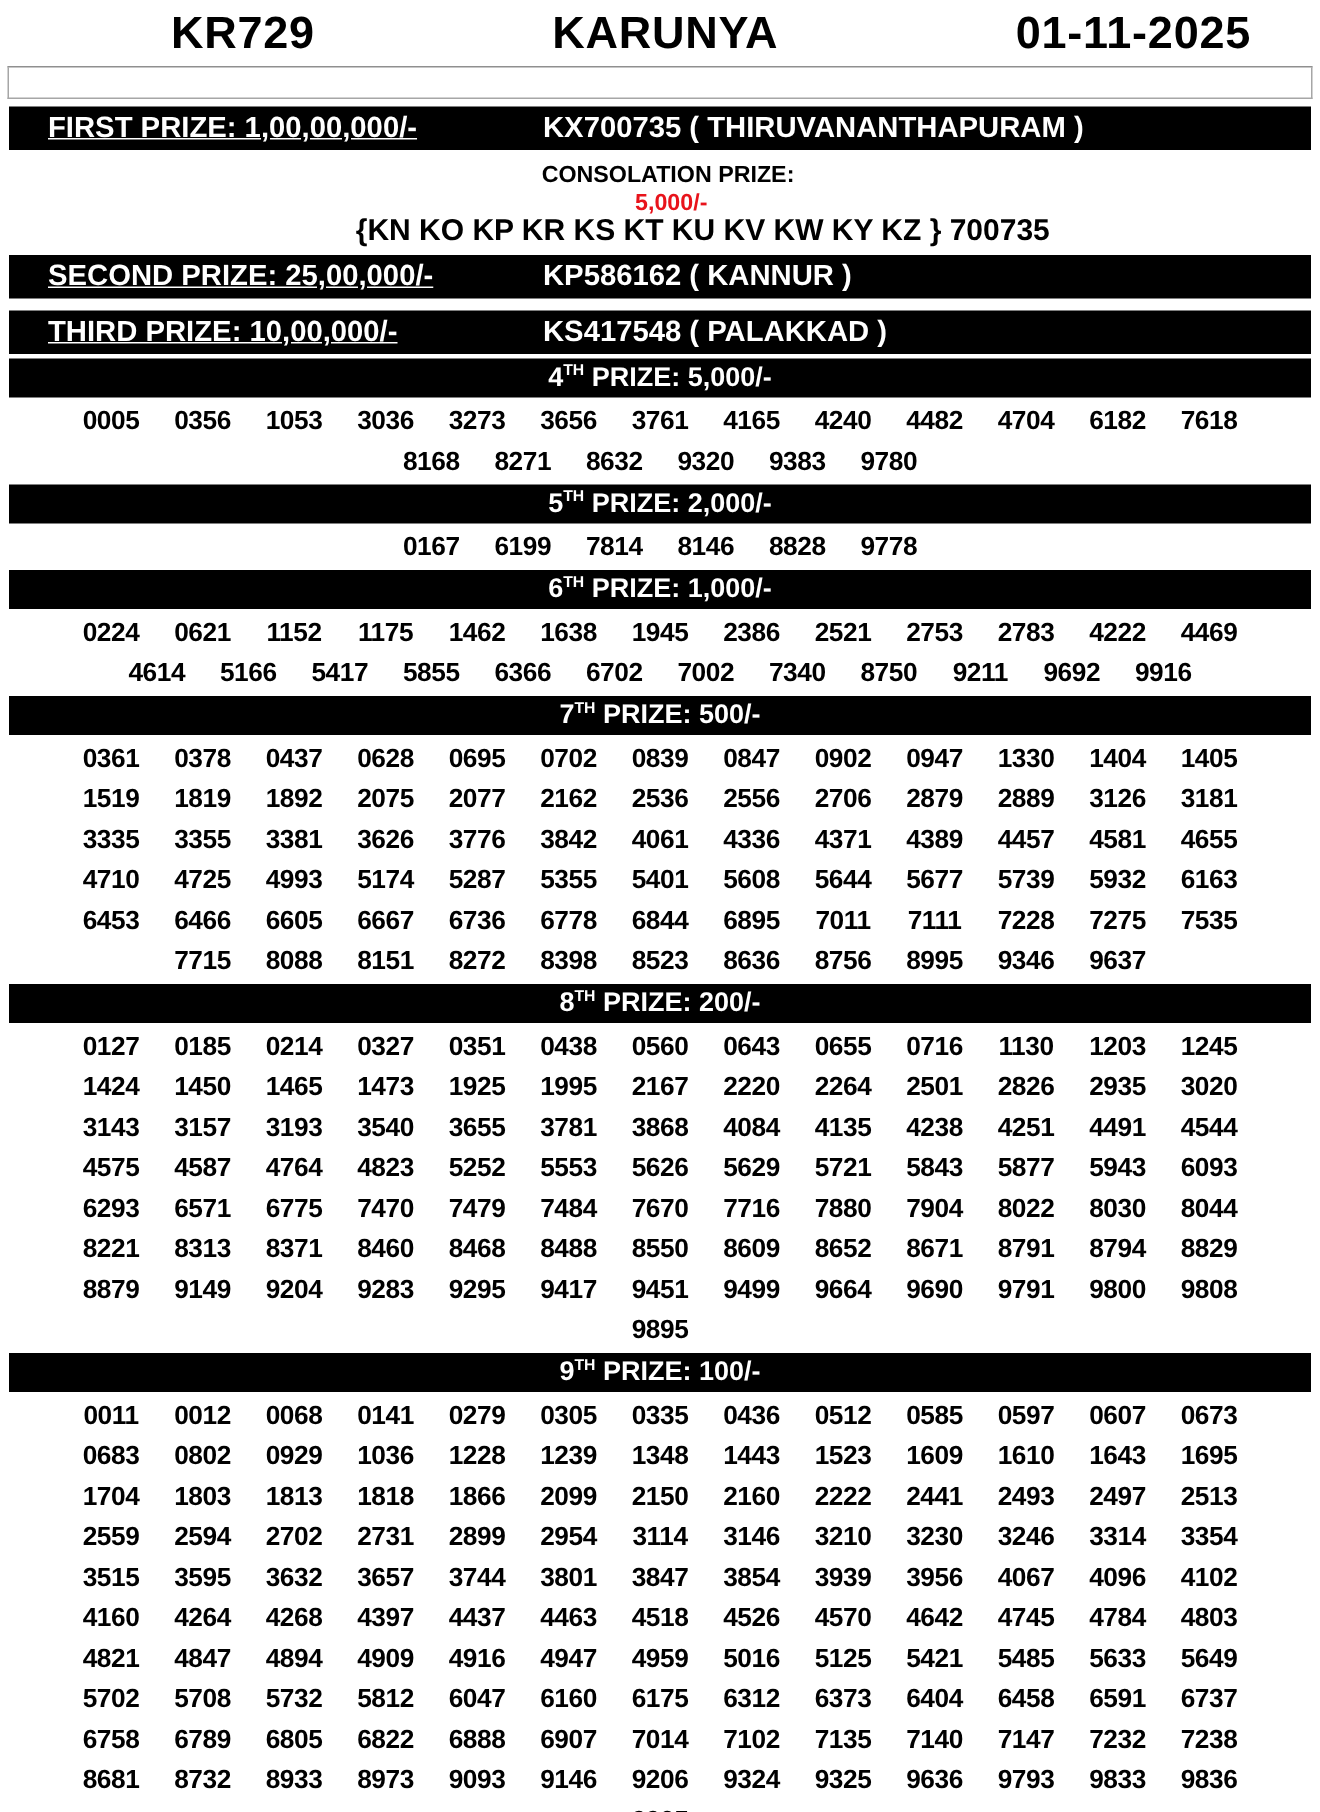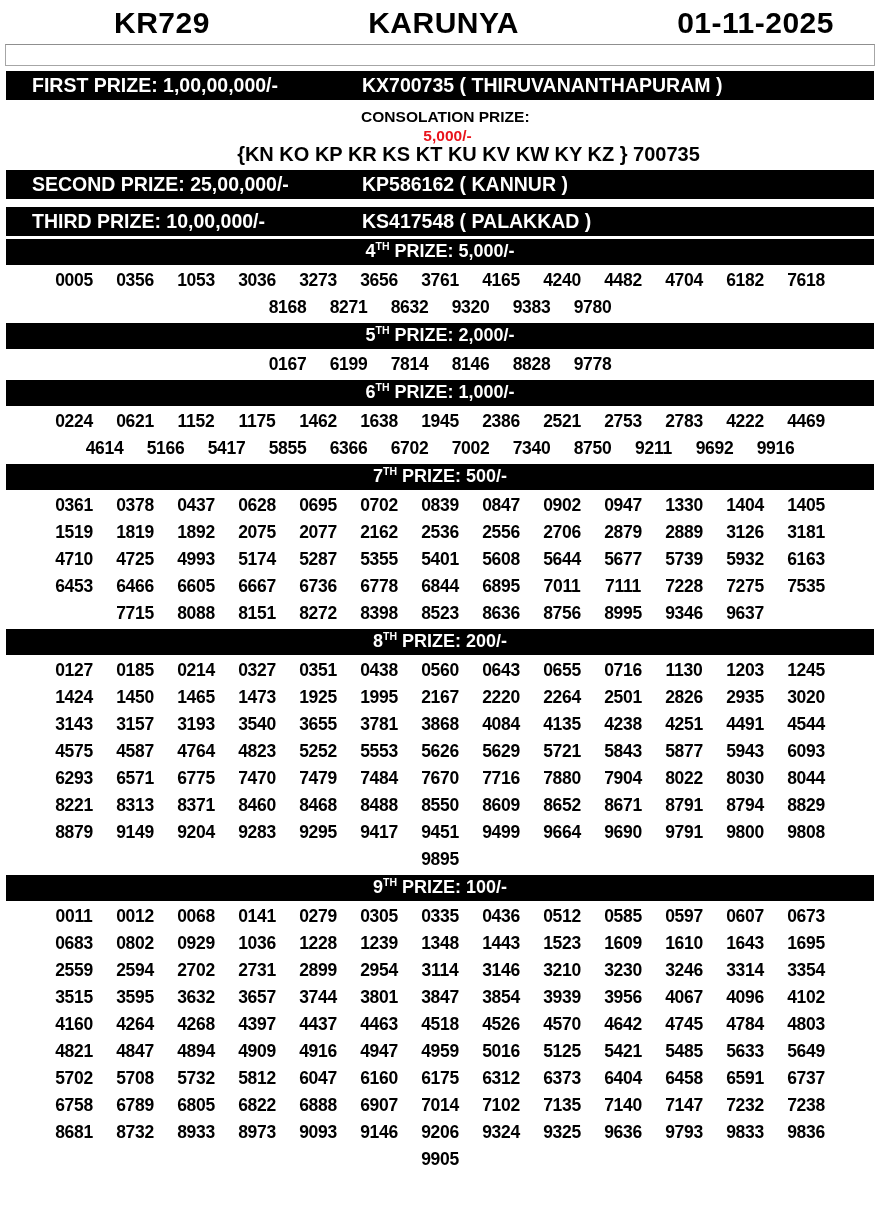--- a/index.html
+++ b/index.html
@@ -14,21 +14,21 @@
   }
   .inputbox{
     display:block;width:860px;height:20px;margin:2px auto 5px auto;
     border:1px solid #a6a6a6;border-top-color:#8f8f8f;background:#fff;
     font-family:"Liberation Sans",sans-serif;font-size:14px;padding:0 4px;
   }
   .bar{
     background:#000;color:#fff;margin:3px 6px;padding:4px 10px 5px 26px;
     font-size:19.5px;line-height:20px;display:flex;white-space:pre;
   }
-  .bar .plabel{width:330px;flex:none;}
+  .bar .plabel{width:330px;flex:none;text-decoration:underline;}
   .bar.third{margin-top:8px;}
   .consolation{
     display:flex;align-items:center;padding:4px 11px 3px 26px;
     font-size:15.5px;line-height:19px;white-space:pre;flex-direction:column;
   }
   .consolation .amount{color:#e8131b;}
   .consolation .series{margin-left:42px;font-size:20px;}
   .sec-header{
     background:#000;color:#ffffff;text-align:center;
     margin:2px 6px;padding:3px 0 4px 0;font-size:18px;line-height:19px;
@@ -168,20 +168,35 @@
         <span class="num">2162</span>
         <span class="num">2536</span>
         <span class="num">2556</span>
         <span class="num">2706</span>
         <span class="num">2879</span>
         <span class="num">2889</span>
         <span class="num">3126</span>
         <span class="num">3181</span>
       </div>
       <div class="num-row">
+        <span class="num">3335</span>
+        <span class="num">3355</span>
+        <span class="num">3381</span>
+        <span class="num">3626</span>
+        <span class="num">3776</span>
+        <span class="num">3842</span>
+        <span class="num">4061</span>
+        <span class="num">4336</span>
+        <span class="num">4371</span>
+        <span class="num">4389</span>
+        <span class="num">4457</span>
+        <span class="num">4581</span>
+        <span class="num">4655</span>
+      </div>
+      <div class="num-row">
         <span class="num">4710</span>
         <span class="num">4725</span>
         <span class="num">4993</span>
         <span class="num">5174</span>
         <span class="num">5287</span>
         <span class="num">5355</span>
         <span class="num">5401</span>
         <span class="num">5608</span>
         <span class="num">5644</span>
         <span class="num">5677</span>
@@ -355,20 +370,35 @@
         <span class="num">1239</span>
         <span class="num">1348</span>
         <span class="num">1443</span>
         <span class="num">1523</span>
         <span class="num">1609</span>
         <span class="num">1610</span>
         <span class="num">1643</span>
         <span class="num">1695</span>
       </div>
       <div class="num-row">
+        <span class="num">1704</span>
+        <span class="num">1803</span>
+        <span class="num">1813</span>
+        <span class="num">1818</span>
+        <span class="num">1866</span>
+        <span class="num">2099</span>
+        <span class="num">2150</span>
+        <span class="num">2160</span>
+        <span class="num">2222</span>
+        <span class="num">2441</span>
+        <span class="num">2493</span>
+        <span class="num">2497</span>
+        <span class="num">2513</span>
+      </div>
+      <div class="num-row">
         <span class="num">2559</span>
         <span class="num">2594</span>
         <span class="num">2702</span>
         <span class="num">2731</span>
         <span class="num">2899</span>
         <span class="num">2954</span>
         <span class="num">3114</span>
         <span class="num">3146</span>
         <span class="num">3210</span>
         <span class="num">3230</span>

